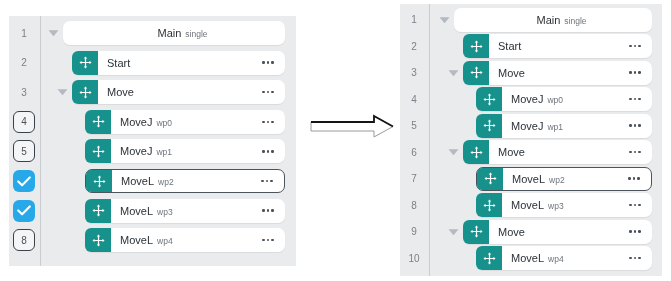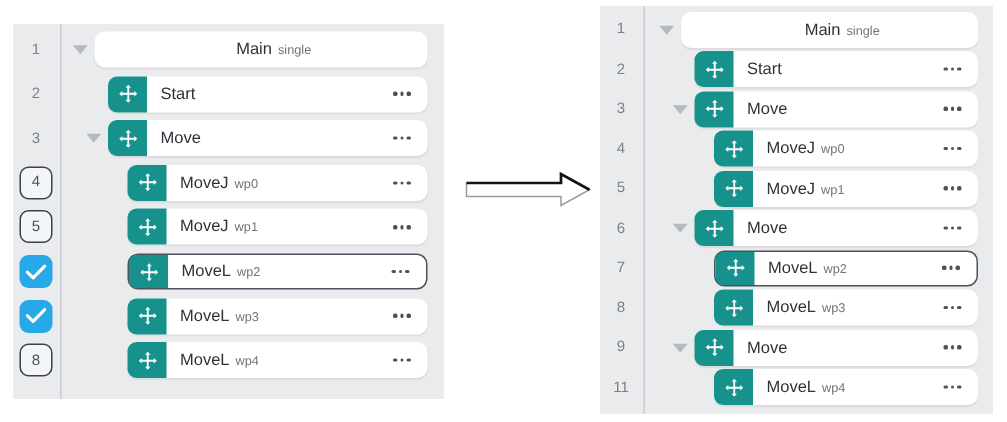--- a/index.html
+++ b/index.html
@@ -356,21 +356,21 @@
       <div class="gcell" style="top: 162px; height: 25px;">
         <span style="font-size: 10px; color: rgb(123, 129, 137);">7</span>
       </div>
       <div class="gcell" style="top: 188.5px; height: 25px;">
         <span style="font-size: 10px; color: rgb(123, 129, 137);">8</span>
       </div>
       <div class="gcell" style="top: 215px; height: 25px;">
         <span style="font-size: 10px; color: rgb(123, 129, 137);">9</span>
       </div>
       <div class="gcell" style="top: 241.5px; height: 25px;">
-        <span style="font-size: 10px; color: rgb(123, 129, 137);">11</span>
+        <span style="font-size: 10px; color: rgb(123, 129, 137);">10</span>
       </div>
     </div>
   <div class="rows">
       <div class="row" style="top: 3px; height: 25px;">
         <div class="caret" style="left: 7px; height: 25px;">
           <svg width="11" height="8" viewBox="0 0 11 8">
             <path d="M0.5 1.2 L10.5 1.2 L5.5 7.2 Z" fill="#b4bac1"></path>
           </svg>
         </div>
         <div class="node plain" style="left: 24px; width: 198px;">

